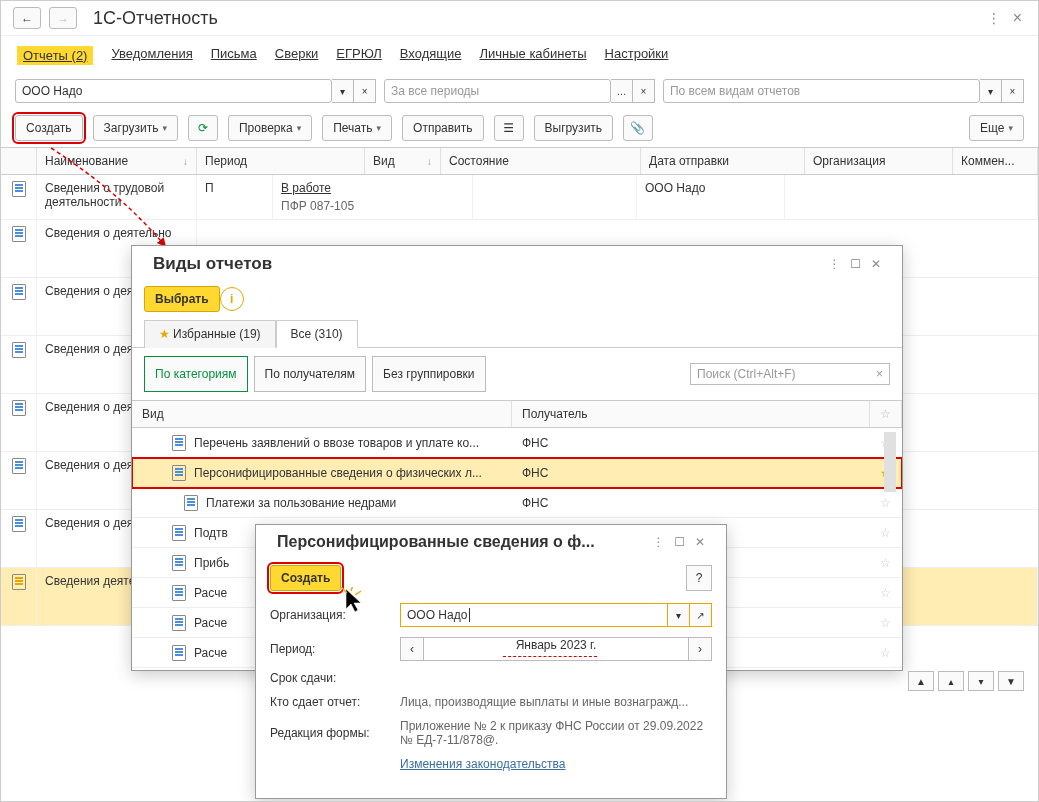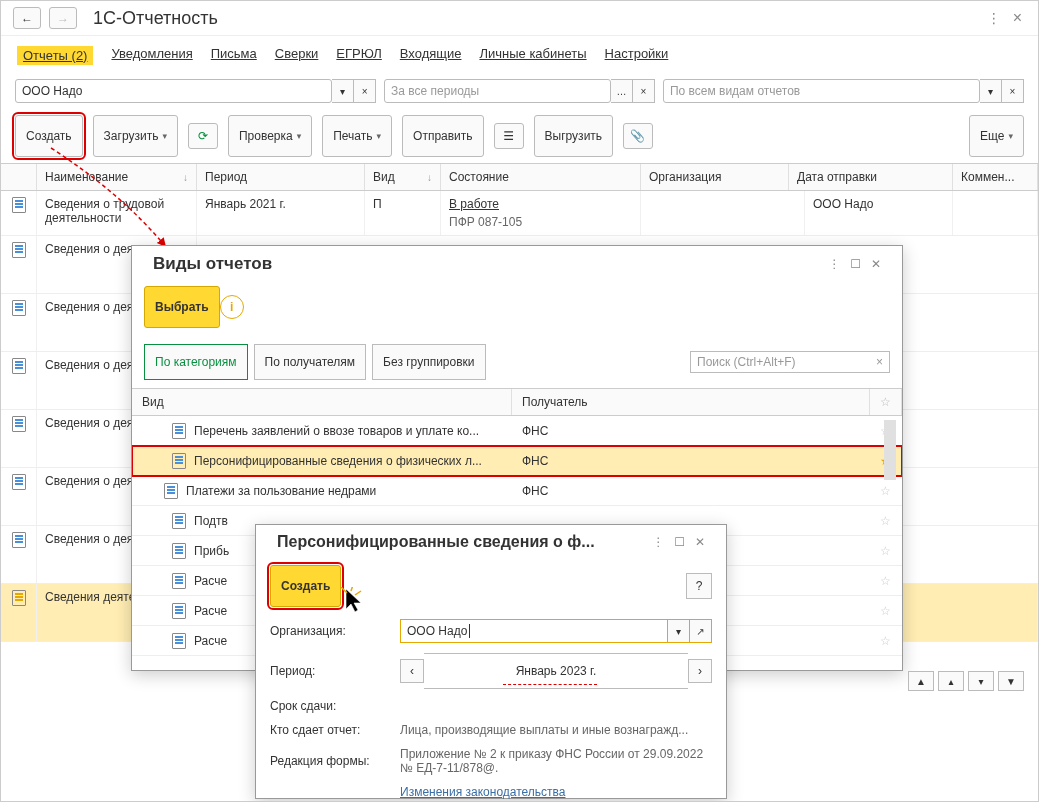--- a/index.html
+++ b/index.html
@@ -12,21 +12,21 @@
 .icon-v { color: #888; font-size: 14px; }
 .close-x { color: #888; font-size: 16px; cursor: pointer; padding: 0 4px; }
 .tabs { display: flex; gap: 18px; padding: 10px 16px 8px; }
 .tab { font-size: 13px; cursor: pointer; text-decoration: underline; color: #333; }
 .tab.active { background: #ffd831; padding: 2px 6px; text-decoration: underline; }
 .filters { display: flex; gap: 8px; padding: 6px 14px; align-items: center; }
 .filter-field { flex: 1; border: 1px solid #bbb; border-radius: 3px; height: 24px; display: flex; align-items: center; padding: 0 6px; background: #fff; }
 .filter-field.placeholder { color: #999; }
 .mini-btn { width: 22px; height: 24px; border: 1px solid #bbb; border-left: none; background: #fafafa; display: inline-flex; align-items: center; justify-content: center; cursor: pointer; font-size: 10px; }
 .toolbar { display: flex; gap: 10px; padding: 6px 14px; align-items: center; }
-.btn { border: 1px solid #bbb; border-radius: 3px; background: #fafafa; padding: 20px 10px; height: 26px; display: inline-flex; align-items: center; cursor: pointer; font-size: 12px; }
+.btn { border: 1px solid #bbb; border-radius: 3px; background: #fafafa; padding: 4px 10px; height: 26px; display: inline-flex; align-items: center; cursor: pointer; font-size: 12px; }
 .btn.red-outline { outline: 2px solid #d00; outline-offset: 1px; }
 .btn.yellow { background: #ffd831; border-color: #d4a800; font-weight: bold; }
 .btn.icon-only { width: 30px; padding: 0; justify-content: center; }
 .dd-caret { font-size: 9px; margin-left: 4px; color: #666; }
 .grid-header { display: flex; border-top: 1px solid #ccc; border-bottom: 1px solid #ccc; background: #fafafa; }
 .grid-header .cell { padding: 6px 8px; border-right: 1px solid #e0e0e0; font-size: 12px; display: flex; align-items: center; }
 .sort-arrow { margin-left: auto; color: #999; font-size: 10px; }
 .grid-row { display: flex; border-bottom: 1px solid #eee; }
 .grid-row .cell { padding: 6px 8px; border-right: 1px solid #f0f0f0; font-size: 12px; }
 .grid-row.selected .cell { background: #ffedb3; }
@@ -74,21 +74,21 @@
 .modal-2 .modal-title { font-size: 16px; }
 .m2-body { padding: 6px 14px; }
 .m2-row { display: flex; align-items: center; margin-bottom: 10px; font-size: 12px; }
 .m2-label { width: 130px; color: #333; }
 .m2-value { flex: 1; color: #666; }
 .m2-input { border: 1px solid #e6a800; padding: 4px 6px; flex: 1; height: 24px; display: flex; align-items: center; }
 .m2-input-btns { display: flex; }
 .m2-input-btns .mini-btn { border: 1px solid #e6a800; border-left: none; }
 .period-ctrl { display: flex; align-items: center; }
 .period-btn { width: 24px; height: 24px; border: 1px solid #bbb; background: #fafafa; display: inline-flex; align-items: center; justify-content: center; cursor: pointer; }
-.period-mid { flex: 1; border: 1px solid #bbb; border-left: none; border-right: none; height: 36px; text-align: center; display: flex; align-items: center; justify-content: center; position: relative; }
+.period-mid { flex: 1; border: 1px solid #bbb; border-left: none; border-right: none; height: 24px; text-align: center; display: flex; align-items: flex-start; justify-content: center; position: relative; }
 .period-underline { border-bottom: 1.5px dashed #d00; position: absolute; bottom: 3px; width: 94px; left: 50%; margin-left: -53px; }
 .help-btn { width: 26px; height: 26px; border: 1px solid #bbb; background: #fafafa; display: inline-flex; align-items: center; justify-content: center; cursor: pointer; margin-left: auto; }
 .link-blue { color: #3a6ea5; text-decoration: underline; cursor: pointer; }
 .scroll-hint { position: absolute; right: 6px; width: 12px; background: #e0e0e0; }
 svg.dashed-arrow { position: absolute; top: 142px; left: 30px; width: 160px; height: 114px; pointer-events: none; }
 .cursor-sparkle { position: absolute; left: 340px; top: 586px; pointer-events: none; }
 .paging-ctrl { position: absolute; right: 14px; bottom: 110px; display: flex; gap: 4px; }
 .paging-ctrl .pb { width: 26px; height: 20px; border: 1px solid #bbb; background: #fafafa; display: inline-flex; align-items: center; justify-content: center; cursor: pointer; font-size: 10px; }
 .btn-right { margin-left: auto; }
 </style>
@@ -174,37 +174,36 @@
   <div class="cell c-period">
       <span>Период</span>
     </div>
   <div class="cell c-vid">
       <span>Вид</span>
       <span class="sort-arrow">↓</span>
     </div>
   <div class="cell c-status">
       <span>Состояние</span>
     </div>
+  <div class="cell c-sent">
+      <span>Дата отправки</span>
+    </div>
   <div class="cell c-org">
       <span>Организация</span>
     </div>
-  <div class="cell c-sent">
-      <span>Дата отправки</span>
-    </div>
   <div class="cell c-comment">
       <span>Коммен...</span>
     </div>
 </div>
 
 <div class="grid-row">
   <div class="cell cell-icon">
       <span class="doc-icon"></span>
     </div>
   <div class="cell c-name">Сведения о трудовой деятельности</div>
-  <div class="cell c-period">Январь 2021 г.</div>
   <div class="cell c-vid">П</div>
   <div class="cell c-status">
     <span class="status-link">В работе</span>
     <div class="status-sub">ПФР 087-105</div>
   </div>
   <div class="cell c-sent"></div>
   <div class="cell c-org">ООО Надо</div>
   <div class="cell c-comment"></div>
 </div>
 <div class="grid-row" style="height:58px;">
@@ -266,20 +265,24 @@
     <div class="modal-header-right">
       <span class="hdr-icon">⋮</span>
       <span class="hdr-icon">☐</span>
       <span class="hdr-icon">✕</span>
     </div>
   </div>
   <div class="modal-toolbar">
     <span class="btn yellow">Выбрать</span>
     <span class="info-icon">i</span>
   </div>
+  <div class="modal-tabs">
+    <span class="mtab"><span class="star-yellow">★</span> <span>Избранные (19)</span></span>
+    <span class="mtab active">Все (310)</span>
+  </div>
   <div class="sub-toolbar">
     <span class="seg-btn green">По категориям</span>
     <span class="seg-btn">По получателям</span>
     <span class="seg-btn">Без группировки</span>
     <span class="search-field">
         <span>Поиск (Ctrl+Alt+F)</span>
         <span class="sx">×</span>
       </span>
   </div>
   <div class="modal-grid-header">
@@ -298,21 +301,21 @@
     </div>
     <div class="mrow highlighted">
       <div class="mcell mc-vid" style="padding-left:40px;">
           <span class="doc-icon"></span>
           <span>Персонифицированные сведения о физических л...</span>
         </div>
       <div class="mcell mc-recv">ФНС</div>
       <div class="mcell mc-star star-filled">★</div>
     </div>
     <div class="mrow">
-      <div class="mcell mc-vid" style="padding-left:32px;">
+      <div class="mcell mc-vid" style="padding-left:52px;">
           <span class="doc-icon"></span>
           <span>Платежи за пользование недрами</span>
         </div>
       <div class="mcell mc-recv">ФНС</div>
       <div class="mcell mc-star star-empty">☆</div>
     </div>
     <div class="mrow">
       <div class="mcell mc-vid" style="padding-left:40px;">
           <span class="doc-icon"></span>
           <span>Подтв</span>

